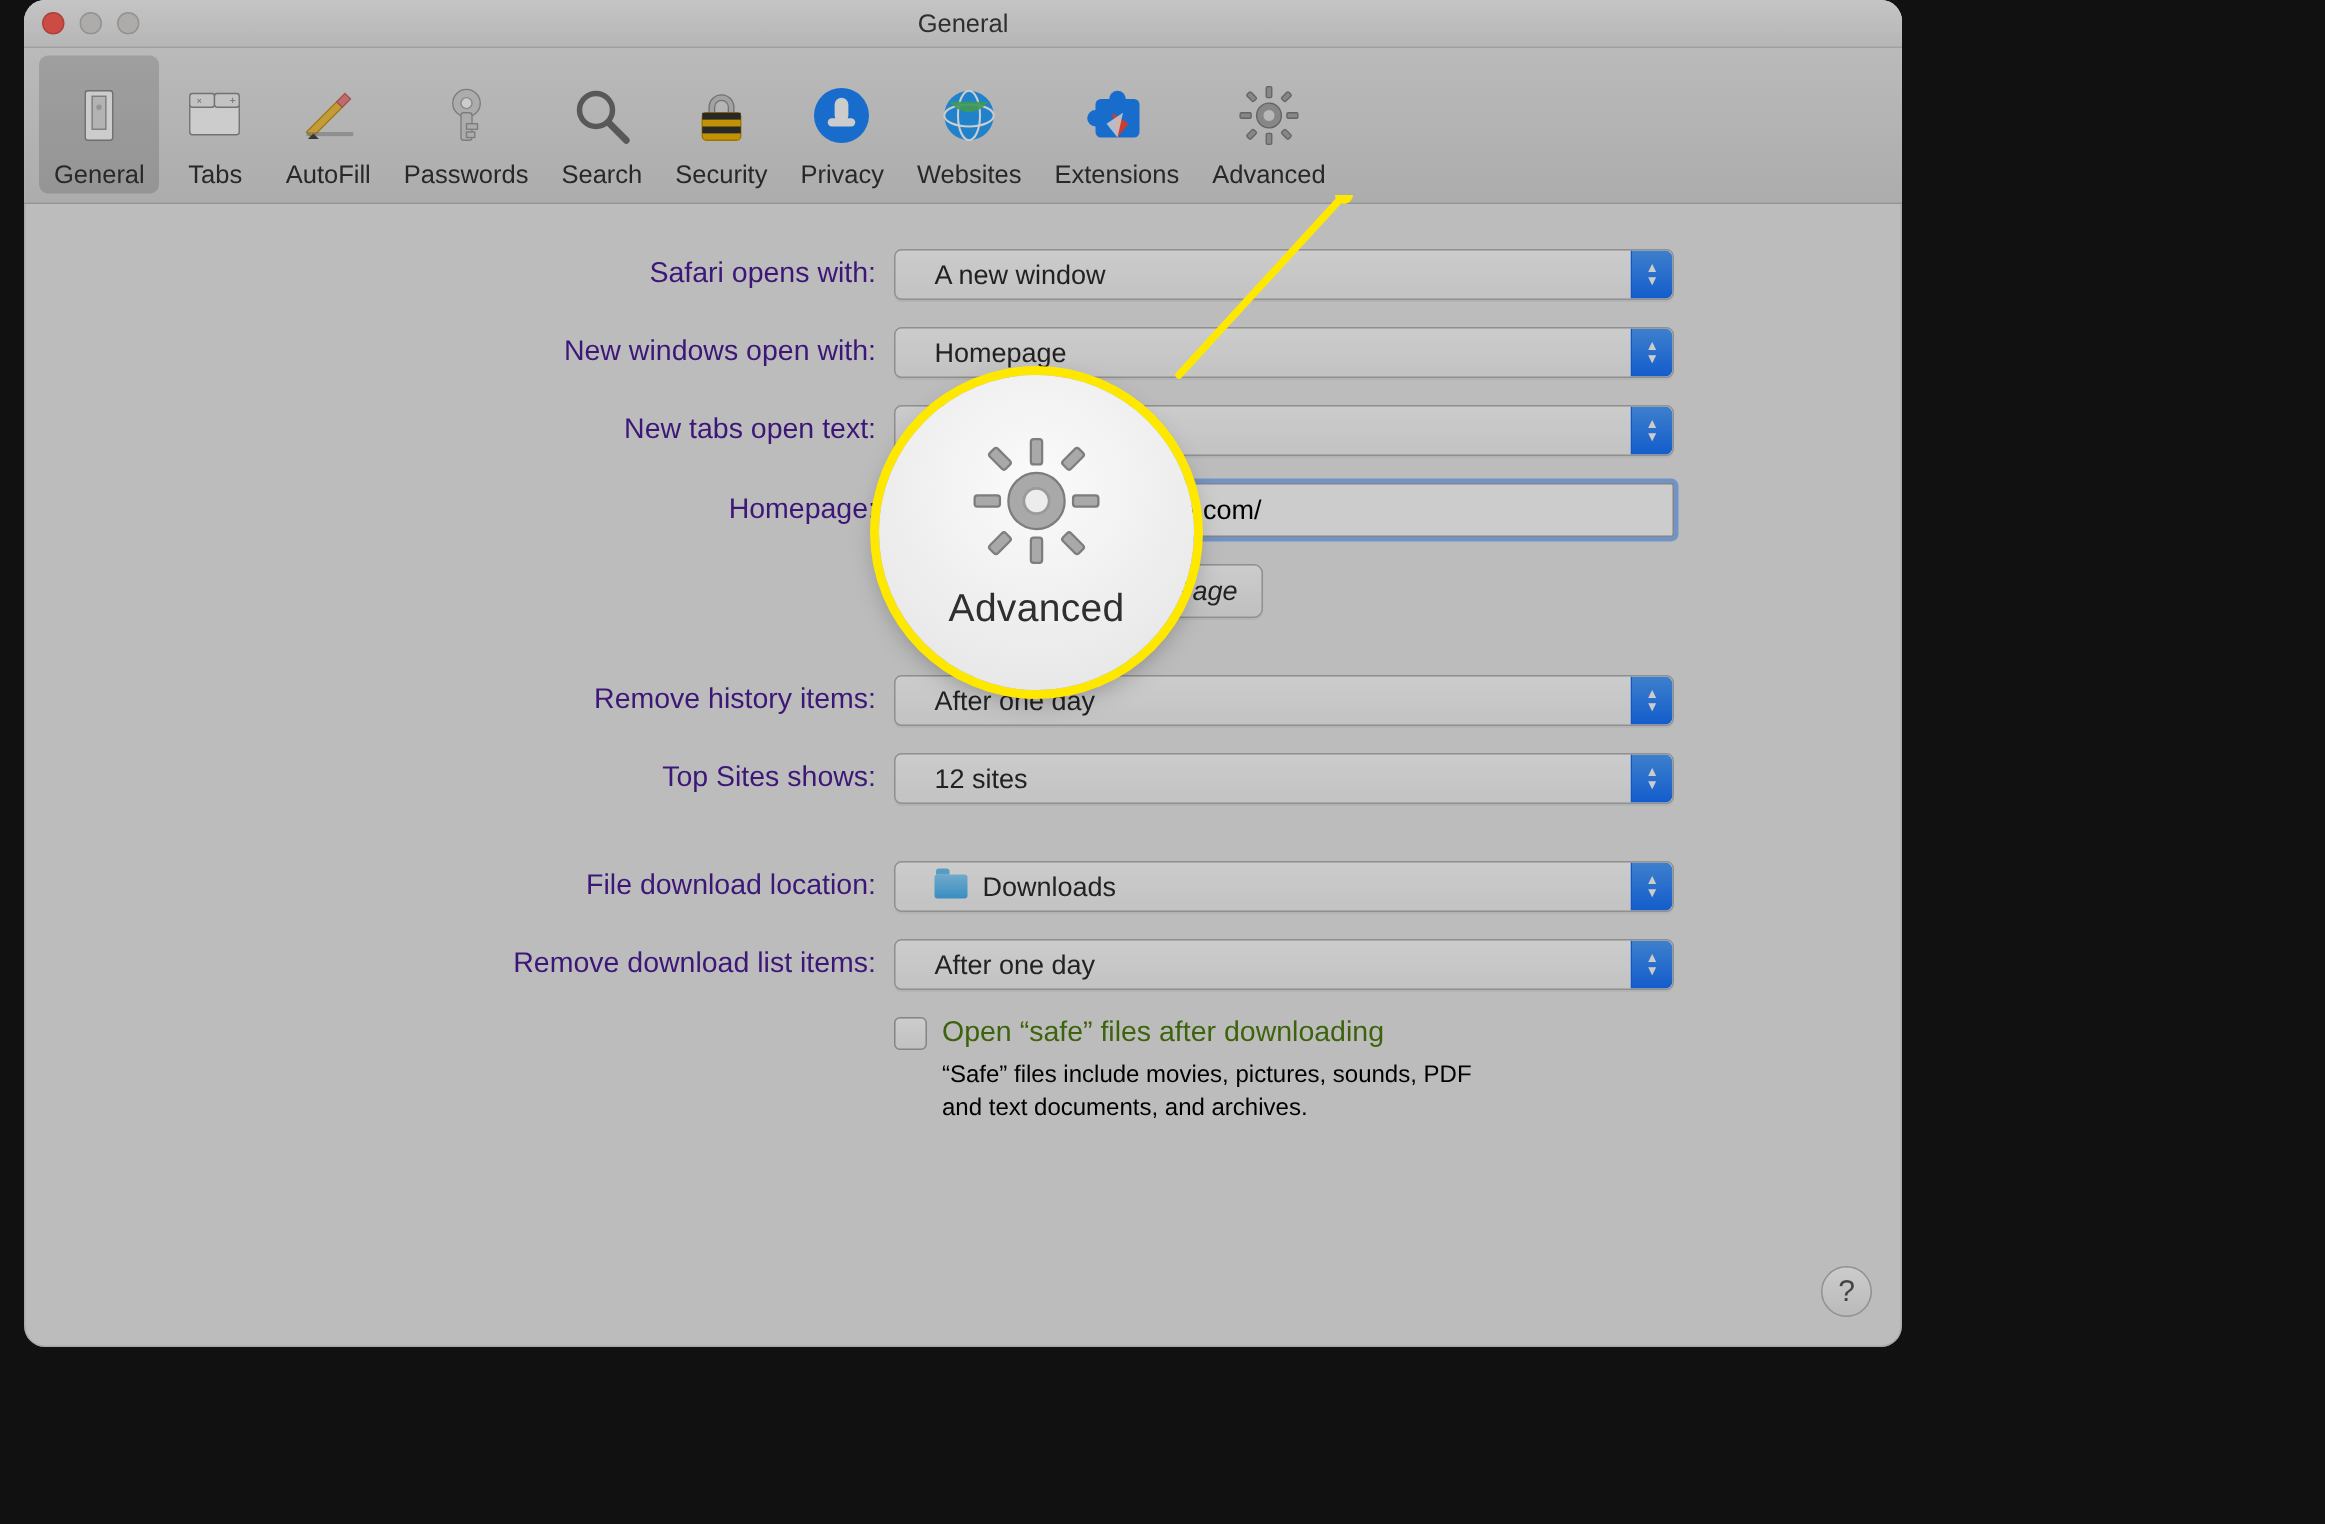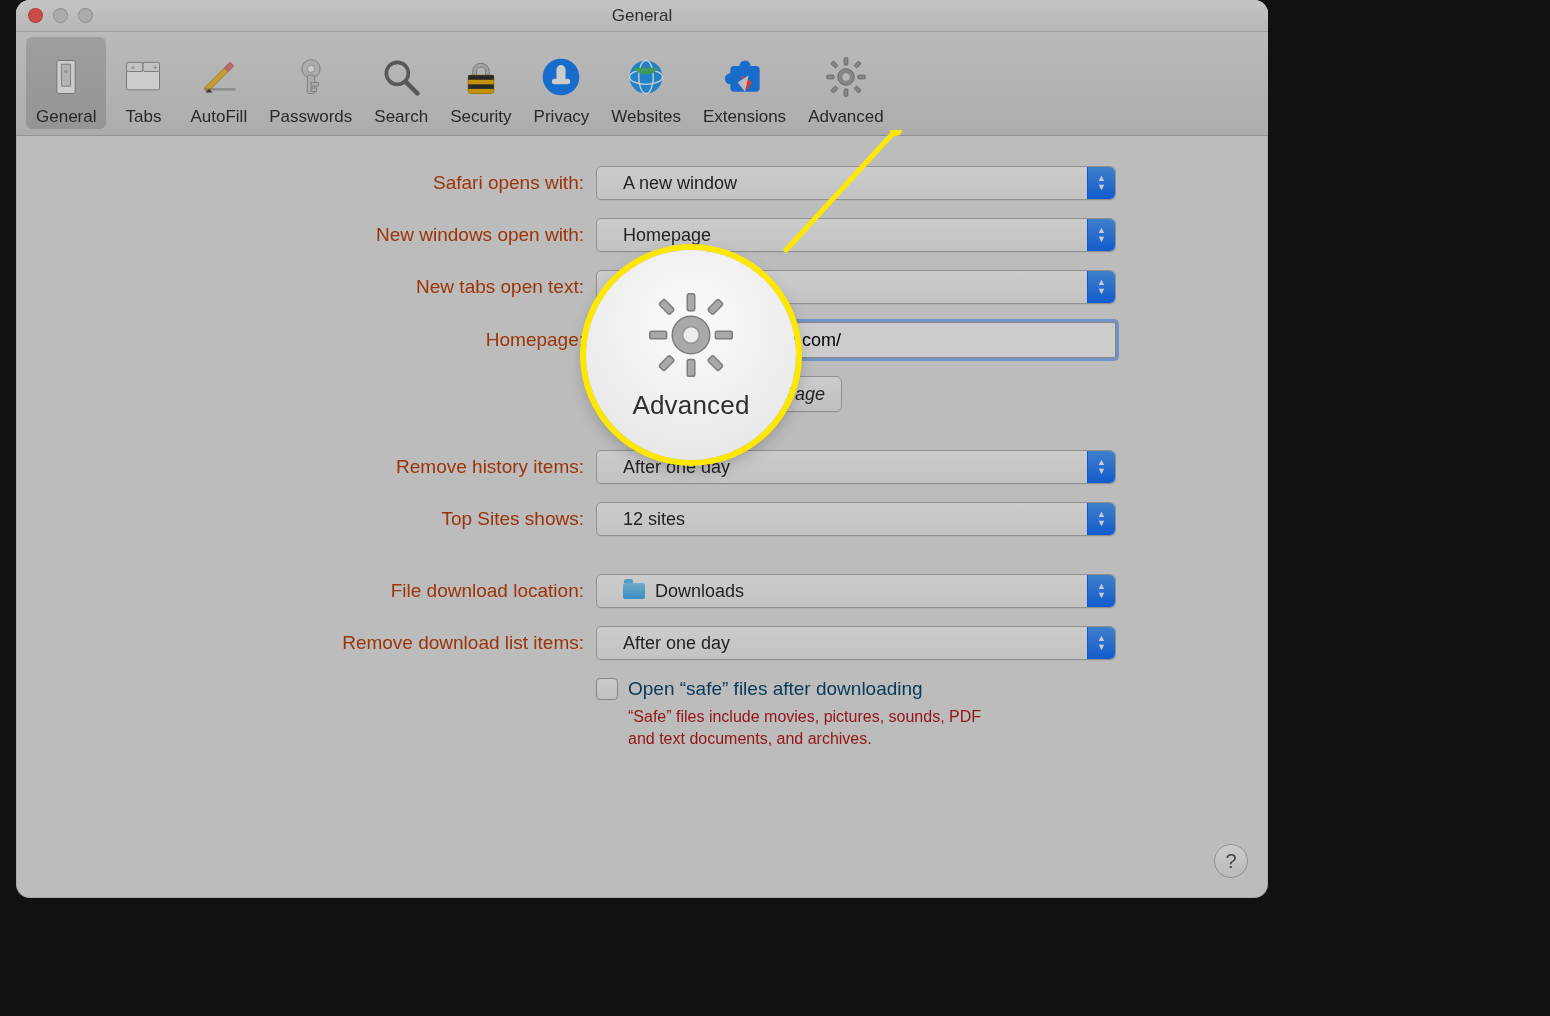--- a/index.html
+++ b/index.html
@@ -61,21 +61,21 @@
     position: relative;
     height: calc(100% - 136px);
     padding-top: 30px;
   }
   .row {
     display: flex; align-items: center;
     margin-bottom: 18px;
   }
   .row .rlab {
     width: 580px; text-align: right; padding-right: 12px;
-    font-size: 19px; color: #c2410c; padding-left: 31px;
+    font-size: 19px; color: #4c1d95; padding-left: 31px;
   }
   .row .rctl { width: 520px; position: relative; }
   .popup {
     position: relative;
     height: 34px;
     background: linear-gradient(#ffffff,#f4f4f4);
     border: 1px solid #b5b5b5;
     border-radius: 5px;
     display: flex; align-items: center;
     padding-left: 26px;
@@ -112,21 +112,21 @@
     box-shadow: 0 1px 1px rgba(0,0,0,0.06);
   }
   .check {
     width: 22px; height: 22px;
     border: 1px solid #a7a7a7;
     border-radius: 4px;
     background: linear-gradient(#ffffff,#f2f2f2);
     display:inline-block; vertical-align: middle;
     margin-right: 10px;
   }
-  .subtext { font-size: 16px; color: #b91c1c; line-height: 1.35; }
+  .subtext { font-size: 16px; color: #000000; line-height: 1.35; }
   .star { margin-right: 8px; color:#6b6b6b; }
   .folder {
     width: 22px; height: 16px;
     background: linear-gradient(#8fd4ff,#45b2f3);
     border-radius: 2px;
     display:inline-block; vertical-align:-2px; margin-right:10px;
     position:relative;
   }
   .folder::before{
     content:""; position:absolute; left:1px; top:-4px; width:9px; height:4px;
@@ -396,21 +396,21 @@
           <div class="arrows"></div>
         </div>
       </div>
     </div>
 
     <div class="row" style="align-items:flex-start;">
       <div class="rlab"></div>
       <div class="rctl" style="width:520px;">
         <div style="display:flex; align-items:center;">
           <span class="check"></span>
-          <span style="font-size:19px;color:#0c4a6e;">Open “safe” files after downloading</span>
+          <span style="font-size:19px;color:#4d7c0f;">Open “safe” files after downloading</span>
         </div>
         <div class="subtext" style="margin-left:32px; margin-top:6px; max-width:380px;">“Safe” files include movies, pictures, sounds, PDF and text documents, and archives.</div>
       </div>
     </div>
 
     <div class="help-btn">
       <span>?</span>
     </div>
   </div>
 

